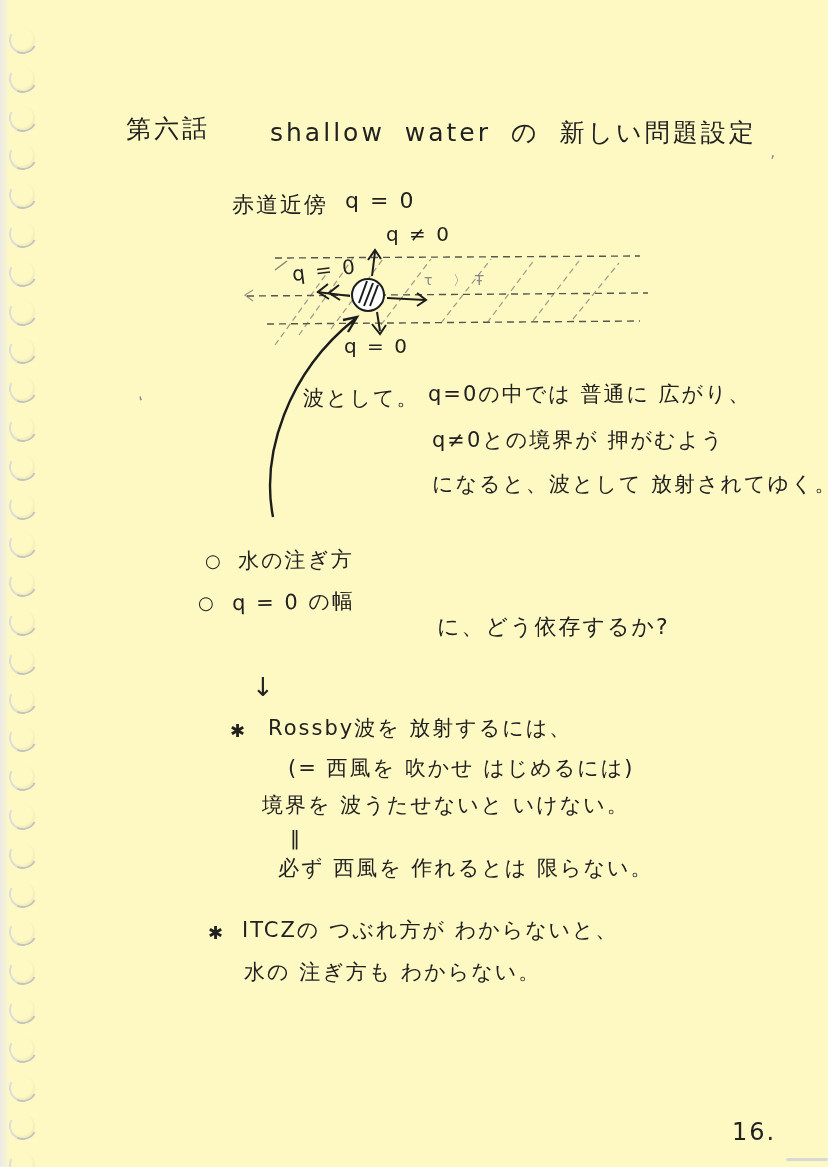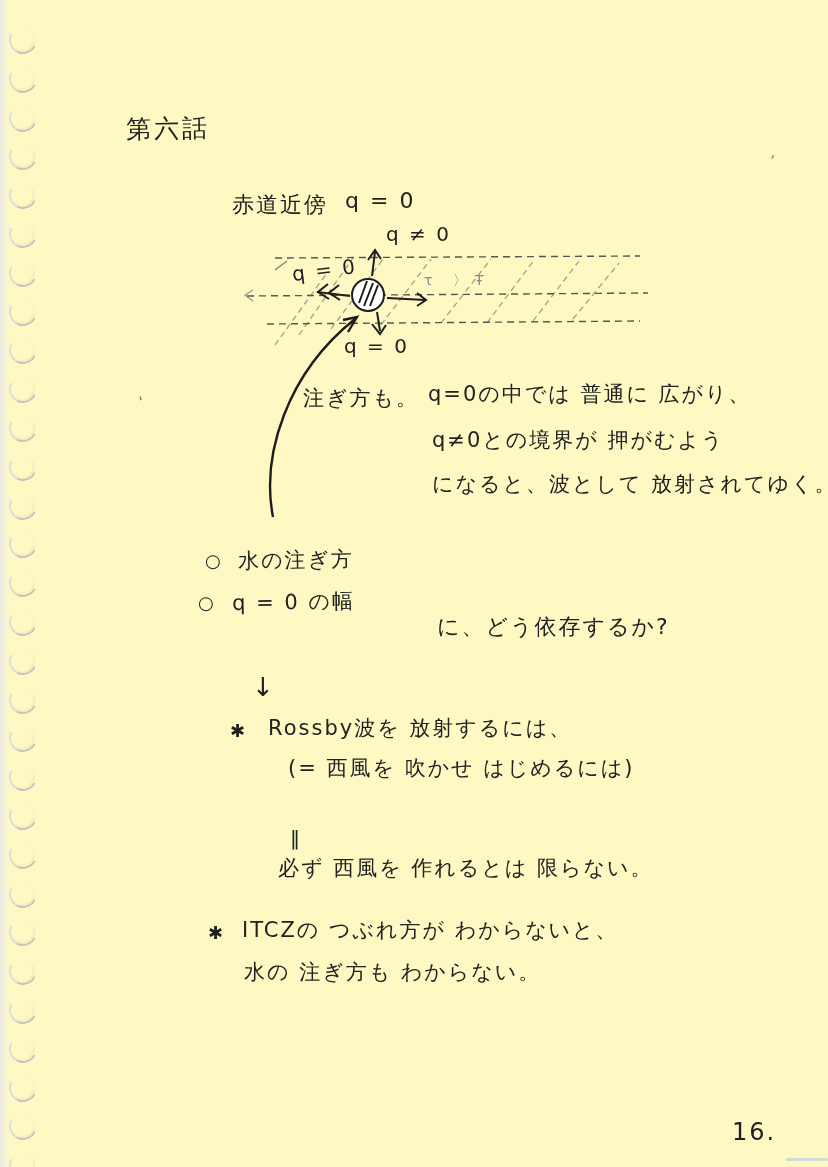--- a/index.html
+++ b/index.html
@@ -76,31 +76,32 @@
       <div class="hole" style="top: 918.4px;"></div>
       <div class="hole" style="top: 957.2px;"></div>
       <div class="hole" style="top: 996px;"></div>
       <div class="hole" style="top: 1034.8px;"></div>
       <div class="hole" style="top: 1073.6px;"></div>
       <div class="hole" style="top: 1112.4px;"></div>
       <div class="hole" style="top: 1151.2px;"></div>
     </div>
 
   <span class="hw title" style="left:126px;top:112px;transform:rotate(-1deg);">第六話</span>
+  <span class="hw title" style="left:270px;top:116px;word-spacing:9px;">shallow water の 新しい問題設定</span>
   <span class="hw faint" style="left:770px;top:152px;font-size:16px;">ʼ</span>
 
   <span class="hw" style="left:196px;top:190px;font-size:22px;margin-left:36px;">赤道近傍</span>
   <span class="hw" style="left:345px;top:188px;font-size:22px;">q = 0</span>
 
   <span class="hw" style="left:386px;top:222px;font-size:20px;">q ≠ 0</span>
   <span class="hw" style="left:292px;top:258px;font-size:20px;transform:rotate(-7deg);">q = 0</span>
   <span class="hw" style="left:344px;top:334px;font-size:20px;">q = 0</span>
   <span class="hw faint" style="left:424px;top:272px;font-size:14px;letter-spacing:8px;">τ  〉Ŧ</span>
   <span class="hw faint" style="left:140px;top:392px;font-size:16px;transform:rotate(-30deg);">ʻ</span>
-  <span class="hw" style="left:303px;top:384px;">注ぎ方も。</span>
+  <span class="hw" style="left:303px;top:384px;">波として。</span>
 
   <svg class="sketch" style="left:235px;top:215px;" width="460" height="330" viewBox="0 0 460 330">
     <g stroke="#3a3a3a" stroke-width="1.4" stroke-dasharray="7 5" opacity="0.85" fill="none">
       <line x1="40" y1="43" x2="405" y2="41"></line>
       <line x1="12" y1="81" x2="413" y2="78"></line>
       <line x1="32" y1="109" x2="405" y2="106"></line>
     </g>
     <g stroke="#5a5a5a" stroke-width="1.2" stroke-dasharray="6 4" opacity="0.6" fill="none">
       <line x1="40" y1="130" x2="92" y2="58"></line>
       <line x1="64" y1="120" x2="118" y2="43"></line>
@@ -145,20 +146,21 @@
   <span class="hw marker" style="left:198px;top:592px;">○</span>
   <span class="hw" style="left:232px;top:588px;transform:rotate(-1deg);">q = 0 の幅</span>
 
   <span class="hw" style="left:410px;top:612px;font-size:22px;margin-left:27px;">に、どう依存するか?</span>
 
   <span class="hw" style="left:252px;top:672px;font-size:26px;">↓</span>
 
   <span class="hw marker" style="left:230px;top:720px;">✱</span>
   <span class="hw" style="left:288px;top:754px;">(= 西風を 吹かせ はじめるには)</span>
   <span class="hw" style="left:268px;top:714px;">Rossby波を 放射するには、</span>
+  <span class="hw" style="left:262px;top:791px;">境界を 波うたせないと いけない。</span>
   <span class="hw" style="left:290px;top:826px;font-size:20px;">‖</span>
   <span class="hw" style="left:278px;top:854px;">必ず 西風を 作れるとは 限らない。</span>
 
   <span class="hw marker" style="left:208px;top:922px;">✱</span>
   <span class="hw" style="left:242px;top:916px;">ITCZの つぶれ方が わからないと、</span>
   <span class="hw" style="left:244px;top:958px;">水の 注ぎ方も わからない。</span>
 
   <span class="hw" style="left:732px;top:1118px;font-size:24px;">16.</span>
 
   <div class="edge-smudge"></div>

